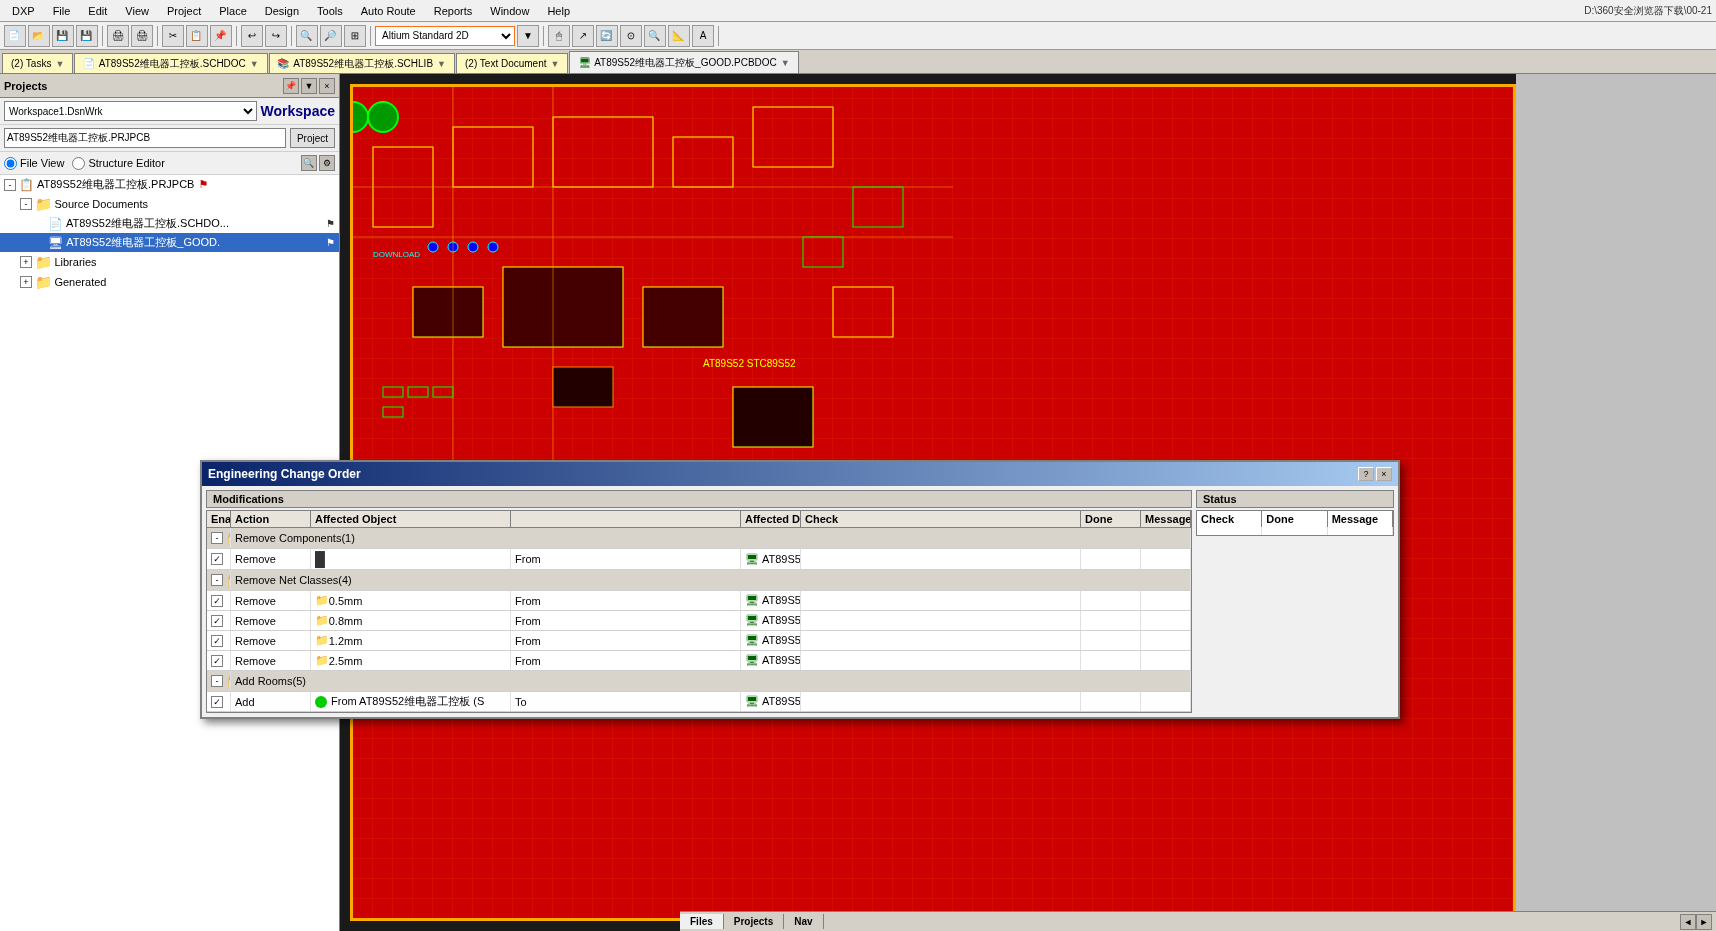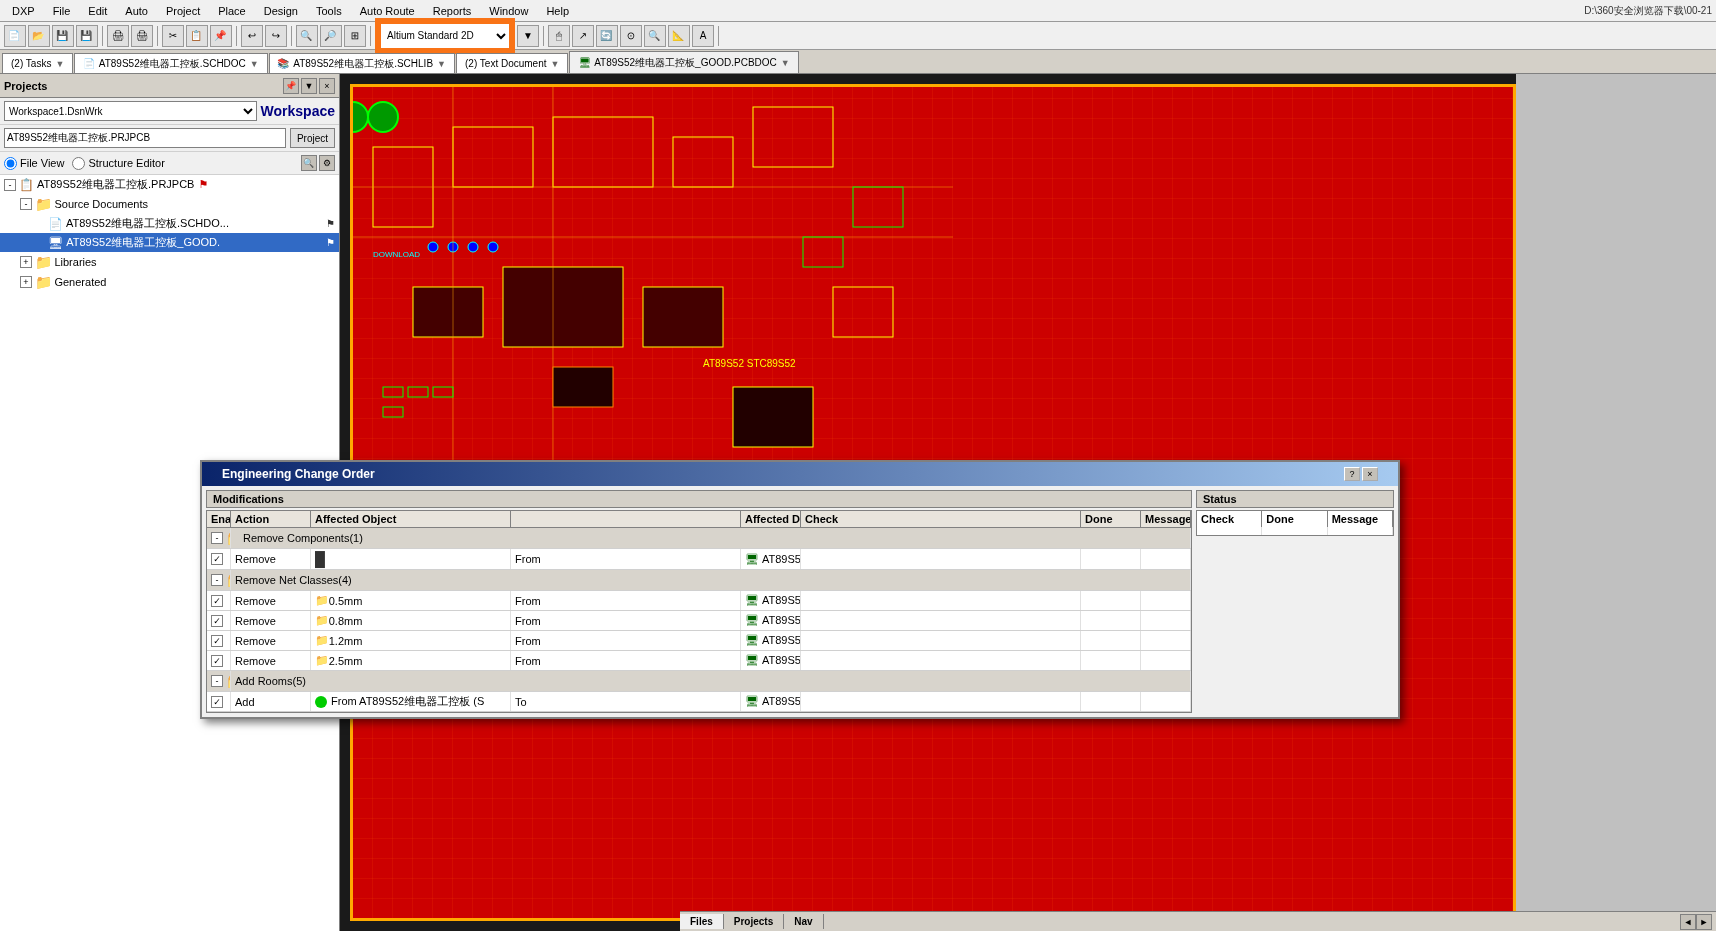--- a/index.html
+++ b/index.html
@@ -6,25 +6,25 @@
     body { font-family: 'Segoe UI', Tahoma, sans-serif; font-size: 11px; background: #c0c0c0; overflow: hidden; width: 1716px; height: 931px; }
 
     
     .menu-bar { background: #f0f0f0; height: 22px; display: flex; align-items: center; border-bottom: 1px solid #999; padding: 0 4px; gap: 2px; }
     .menu-item { padding: 2px 8px; cursor: pointer; white-space: nowrap; }
 
     
     .toolbar { background: #f0f0f0; height: 28px; display: flex; align-items: center; border-bottom: 1px solid #999; padding: 2px 4px; gap: 2px; flex-wrap: nowrap; }
     .toolbar-btn { width: 22px; height: 22px; background: #e0e0e0; border: 1px solid #999; cursor: pointer; display: flex; align-items: center; justify-content: center; font-size: 10px; }
     .toolbar-sep { width: 1px; height: 20px; background: #999; margin: 0 2px; }
-    .toolbar-combo { height: 36px; font-size: 10px; border: 6px solid #f97316; padding: 0 2px; background: white; min-width: 140px; }
+    .toolbar-combo { height: 20px; font-size: 10px; border: 1px solid #f97316; padding: 0 2px; background: white; min-width: 140px; }
 
     
     .tab-bar { background: #d4d0c8; height: 24px; display: flex; align-items: flex-end; padding: 0 2px; border-bottom: 1px solid #808080; }
-    .tab { height: 20px; padding: 0 8px; background: #ffffff; border: 1px solid #808080; border-bottom: none; cursor: pointer; display: flex; align-items: center; font-size: 10px; margin-right: 1px; white-space: nowrap; }
+    .tab { height: 20px; padding: 0 8px; background: #fef9c3; border: 1px solid #808080; border-bottom: none; cursor: pointer; display: flex; align-items: center; font-size: 10px; margin-right: 1px; white-space: nowrap; }
     .tab.active { background: #f0f0f0; height: 22px; }
     .tab-close { margin-left: 4px; font-size: 9px; color: #666; }
 
     
     .main-layout { display: flex; height: calc(931px - 22px - 28px - 24px); }
 
     
     .left-panel { width: 340px; background: #f0f0f0; border-right: 1px solid #808080; display: flex; flex-direction: column; }
     .panel-header { background: #d4d0c8; height: 24px; display: flex; align-items: center; justify-content: space-between; padding: 0 4px; border-bottom: 1px solid #808080; }
     .panel-title { font-weight: bold; font-size: 11px; }
@@ -63,21 +63,21 @@
     .pcb-inner { width: 100%; height: 100%; position: relative; background: repeating-linear-gradient(0deg, transparent, transparent 19px, rgba(255,80,0,0.3) 20px), repeating-linear-gradient(90deg, transparent, transparent 19px, rgba(255,80,0,0.3) 20px), #cc0000; }
 
     
     .bottom-tabs { position: absolute; bottom: 0; left: 340px; right: 0; height: 20px; background: #d4d0c8; display: flex; align-items: center; border-top: 1px solid #808080; }
     .bottom-tab { padding: 2px 10px; font-size: 10px; font-weight: bold; cursor: pointer; border-right: 1px solid #808080; }
     .bottom-tab.active { background: #f0f0f0; }
 
     
     .dialog-overlay { position: fixed; top: 0; left: 0; width: 100%; height: 100%; z-index: 100; }
     .dialog { position: absolute; top: 460px; left: 200px; width: 1200px; background: #f0f0f0; border: 2px solid #808080; box-shadow: 4px 4px 8px rgba(0,0,0,0.5); }
-    .dialog-title-bar { background: linear-gradient(to right, #0a246a, #a6caf0); height: 24px; display: flex; align-items: center; justify-content: space-between; padding: 0 20px; color: white; font-weight: bold; font-size: 12px; }
+    .dialog-title-bar { background: linear-gradient(to right, #0a246a, #a6caf0); height: 24px; display: flex; align-items: center; justify-content: space-between; padding: 0 6px; color: white; font-weight: bold; font-size: 12px; }
     .dialog-title-controls { display: flex; gap: 2px; }
     .dialog-ctrl-btn { width: 16px; height: 14px; background: #c4c0b8; border: 1px outset #fff; cursor: pointer; font-size: 9px; display: flex; align-items: center; justify-content: center; color: black; }
     .dialog-content { padding: 4px; }
     
     
     .mod-header { background: #d4d0c8; padding: 2px 6px; font-weight: bold; font-size: 11px; border: 1px solid #808080; margin-bottom: 2px; }
     .table-wrapper { border: 1px solid #808080; background: white; }
     .table-cols { display: grid; grid-template-columns: 24px 80px 200px 230px 60px 280px 60px 50px auto; border-bottom: 1px solid #808080; background: #e8e4dc; }
     .table-col-header { padding: 2px 4px; font-size: 11px; font-weight: bold; border-right: 1px solid #808080; white-space: nowrap; overflow: hidden; }
     .table-row-grid { display: grid; grid-template-columns: 24px 80px 200px 230px 60px 280px 60px 50px auto; border-bottom: 1px solid #d0d0d0; }
@@ -91,21 +91,21 @@
     
     .right-panel { width: 200px; background: #c0c0c0; }
   </style>
 </head>
 <body>
 
 <div class="menu-bar">
   <span class="menu-item">DXP</span>
   <span class="menu-item">File</span>
   <span class="menu-item">Edit</span>
-  <span class="menu-item">Auto</span>
+  <span class="menu-item">View</span>
   <span class="menu-item">Project</span>
   <span class="menu-item">Place</span>
   <span class="menu-item">Design</span>
   <span class="menu-item">Tools</span>
   <span class="menu-item">Auto Route</span>
   <span class="menu-item">Reports</span>
   <span class="menu-item">Window</span>
   <span class="menu-item">Help</span>
   <span style="margin-left:auto; font-size:10px; color:#333;">D:\360安全浏览器下载\00-21</span>
 </div>
@@ -345,21 +345,21 @@
               <div class="table-col-header">Check</div>
               <div class="table-col-header">Done</div>
               <div class="table-col-header">Message</div>
             </div>
 
             <div class="table-row-grid group-row">
               <div class="table-cell">
                 <span class="tree-toggle">-</span>
                 <span class="folder-icon folder-orange">📁</span>
               </div>
-              <div class="table-cell" style="grid-column: 2 / span 8; margin-left: 8px;">Remove Components(1)</div>
+              <div class="table-cell" style="grid-column: 2 / span 8;">Remove Components(1)</div>
             </div>
 
             <div class="table-row-grid">
               <div class="table-cell">
                 <div class="checkbox">✓</div>
               </div>
               <div class="table-cell">Remove</div>
               <div class="table-cell">
                 <span style="font-size:14px; color:#333;">█</span>
               </div>

